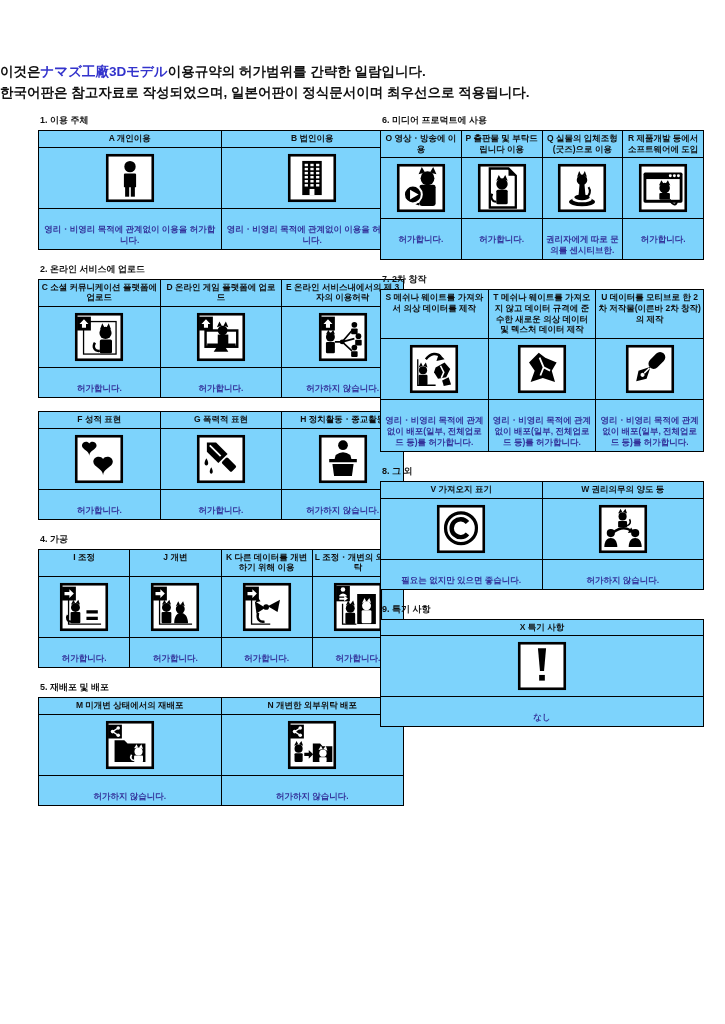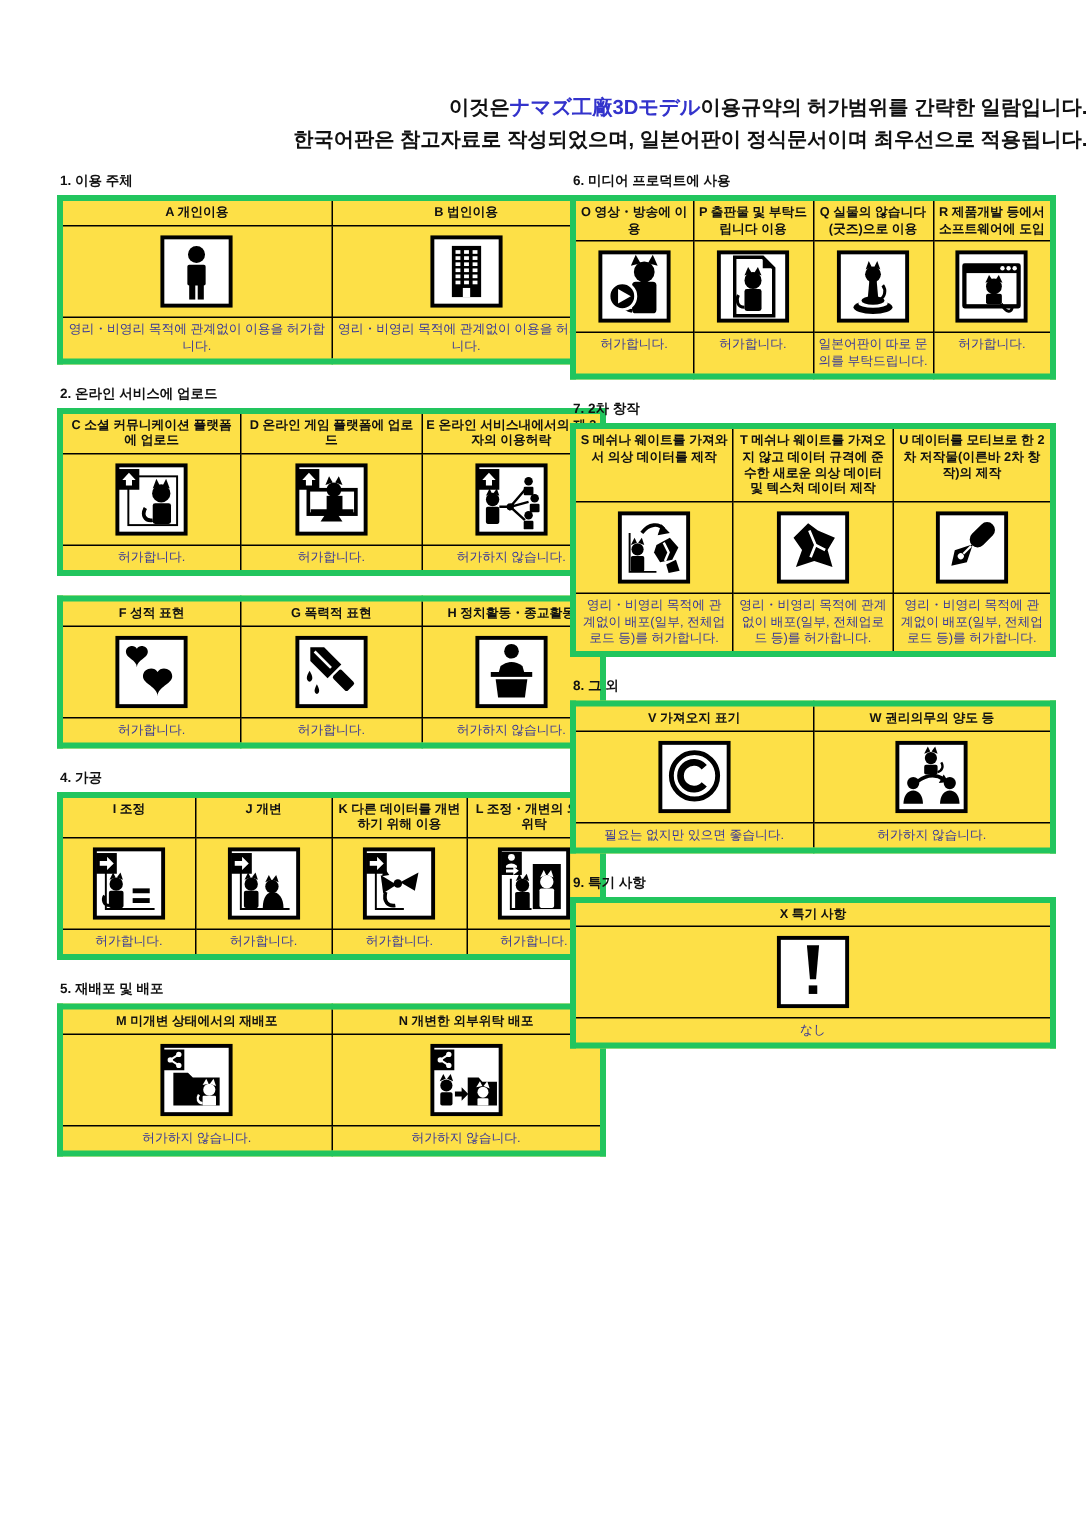--- a/index.html
+++ b/index.html
@@ -2,34 +2,34 @@
 <html><head>
 <meta charset="utf-8">
 <style>
   html,body{margin:0;padding:0}
   body{
     width:725px;height:1024px;background:#ffffff;position:relative;
     font-family:"Liberation Sans","DejaVu Sans",sans-serif;color:#111;
     -webkit-font-smoothing:antialiased;
   }
   .title{
-    position:absolute;top:62px;left:0;width:725px;text-align:right;
+    position:absolute;top:62px;left:0;width:725px;text-align:left;
     font-size:13.5px;font-weight:700;line-height:1.55;color:#111;
   }
   .brand{color:#3333cc}
   .col{position:absolute;top:114px}
   .col-left{left:38px;width:366px}
   .col-right{left:380px;width:324px}
   .sec{margin-bottom:13px}
   .sec-label{font-size:9px;font-weight:700;margin:0 0 3px 2px;color:#111}
-  table.grid{width:100%;border-collapse:collapse;table-layout:fixed;border:4px solid #22c55e;background:#fde047}
+  table.grid{width:100%;border-collapse:collapse;table-layout:fixed;border:1px solid #22c55e;background:#7dd3fc}
   .grid td{border:1.5px solid #000;text-align:center;padding:0}
   td.h{font-size:8.5px;font-weight:700;padding:2px 2px 3px;vertical-align:top;line-height:1.25;color:#111}
   td.i{height:60px;vertical-align:middle}
-  td.r{font-size:8.5px;font-weight:400;color:#34349b;padding:2px 3px 3px;vertical-align:top;line-height:1.3}
+  td.r{font-size:8.5px;font-weight:700;color:#34349b;padding:15px 3px 3px;vertical-align:top;line-height:1.3}
   svg.icon{width:52px;height:52px;display:block;margin:2px auto}
   .fr{fill:#fff;stroke:#000;stroke-width:3.2}
   .tf{fill:none;stroke:#000;stroke-width:1.6}
   .ln{stroke:#000;fill:none}
   .wl{stroke:#fff;fill:none}
   .wf{fill:#fff}
 </style>
 </head>
 <body>
 
@@ -350,21 +350,21 @@
 
 <div class="col col-right">
 
   <div class="sec">
     <div class="sec-label">6. 미디어 프로덕트에 사용</div>
     <table class="grid">
       <tbody>
           <tr>
         <td class="h">O 영상・방송에 이용</td>
         <td class="h">P 출판물 및 부탁드립니다 이용</td>
-        <td class="h">Q 실물의 않습니다(굿즈)으로 이용</td>
+        <td class="h">Q 실물의 입체조형(굿즈)으로 이용</td>
         <td class="h">R 제품개발 등에서 소프트웨어에 도입</td>
       </tr>
       <tr>
         <td class="i">
               <svg class="icon" viewBox="0 0 64 64">
           <rect class="fr" x="4" y="4" width="56" height="56"></rect>
           <polygon points="29,15 33,6 37,13"></polygon>
                 <polygon points="43,13 47,6 51,15"></polygon>
           <circle cx="40" cy="20" r="8.5"></circle>
           <rect x="30" y="28" width="20" height="26" rx="3"></rect>
@@ -410,21 +410,21 @@
                 <polygon points="35,27 38,22.5 41,29"></polygon>
           <circle cx="34" cy="32" r="6.5"></circle>
           <rect x="27.5" y="38" width="13" height="8.5" rx="1.5"></rect>
           <path class="ln" stroke-width="2.5" d="M40,46 c4,8 9,8 9,2"></path>
         </svg>
             </td>
       </tr>
       <tr>
         <td class="r">허가합니다.</td>
         <td class="r">허가합니다.</td>
-        <td class="r">일본어판이 따로 문의를 부탁드립니다.</td>
+        <td class="r">권리자에게 따로 문의를 센시티브한.</td>
         <td class="r">허가합니다.</td>
       </tr>
     </tbody>
       </table>
   </div>
 
   <div class="sec">
     <div class="sec-label">7. 2차 창작</div>
     <table class="grid">
       <tbody>

